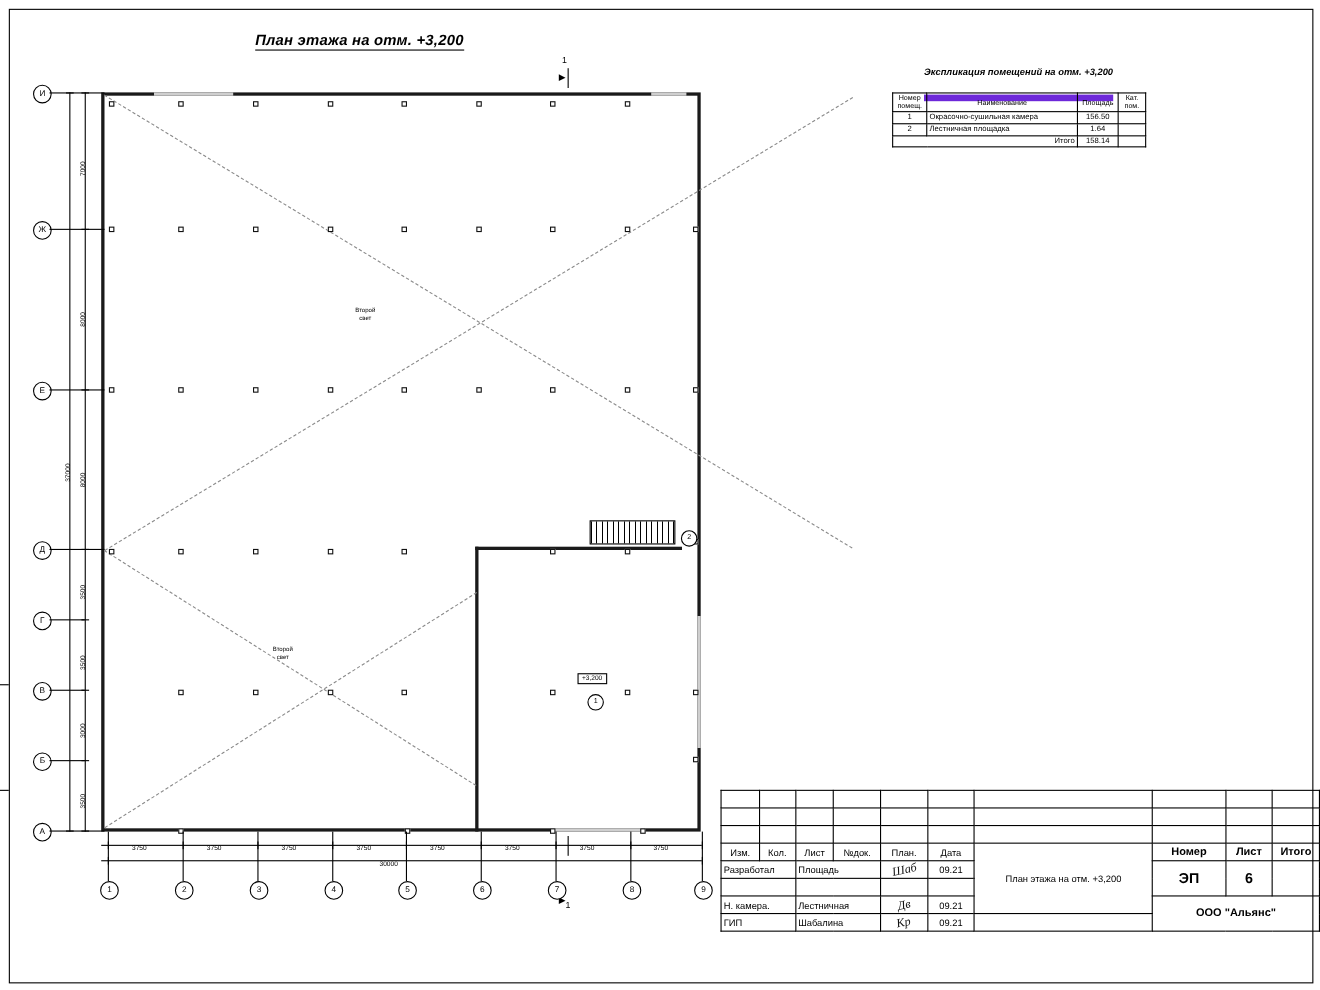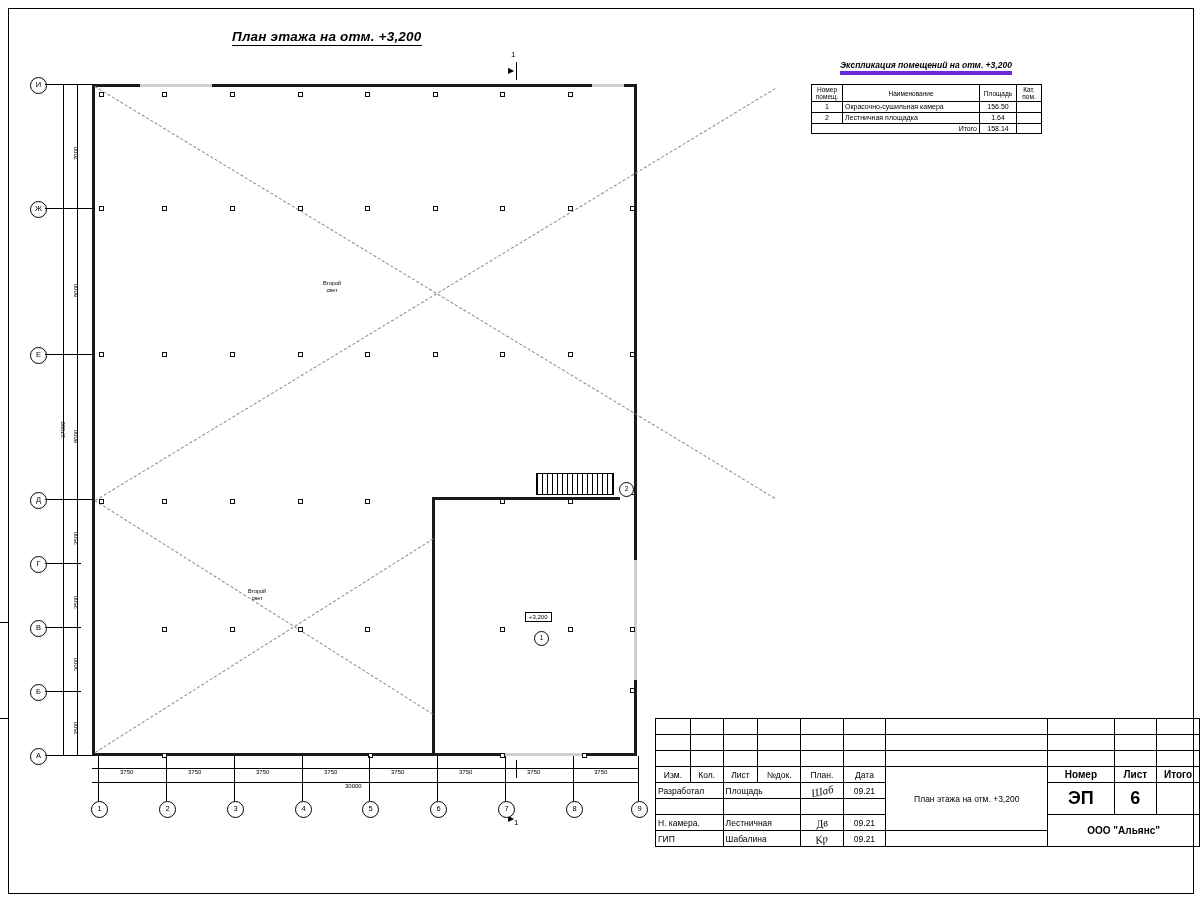--- a/index.html
+++ b/index.html
@@ -33,21 +33,21 @@
   }
   #plan-title .ul { border-bottom: 1px solid #000; padding-bottom: 1px; }
 
   #expl-title {
     left: 840px; top: 60px;
     font-size: 8.5px;
     font-style: italic;
     font-weight: bold;
     white-space: nowrap;
   }
-  #expl-title .ul { border-bottom: 4px solid #6d28d9; padding-bottom: 1px;}
+  #expl-title .ul { border-bottom: 6px solid #6d28d9; padding-bottom: 16px;}
 
   
   #expl-table {
     left: 811px; top: 84px;
     border-collapse: collapse;
     font-size: 7px;
   }
   #expl-table td, #expl-table th {
     border: 1px solid #000;
     padding: 1px 2px;
@@ -180,21 +180,21 @@
     font-size: 8.5px;
   }
   #title-block td {
     border: 1px solid #000;
     padding: 0 2px;
     height: 15px;
     vertical-align: middle;
   }
   .tb-center { text-align: center; }
   .tb-bold { font-weight: bold; }
-  .big { font-size: 18px; }
+  .big { font-size: 13px; }
   .mid { font-size: 10px; }
   .sig {
     font-family: "Liberation Serif", serif;
     font-style: italic;
     font-size: 11px;
     color: #111;
     transform: rotate(-12deg);
     display: inline-block;
   }
   

